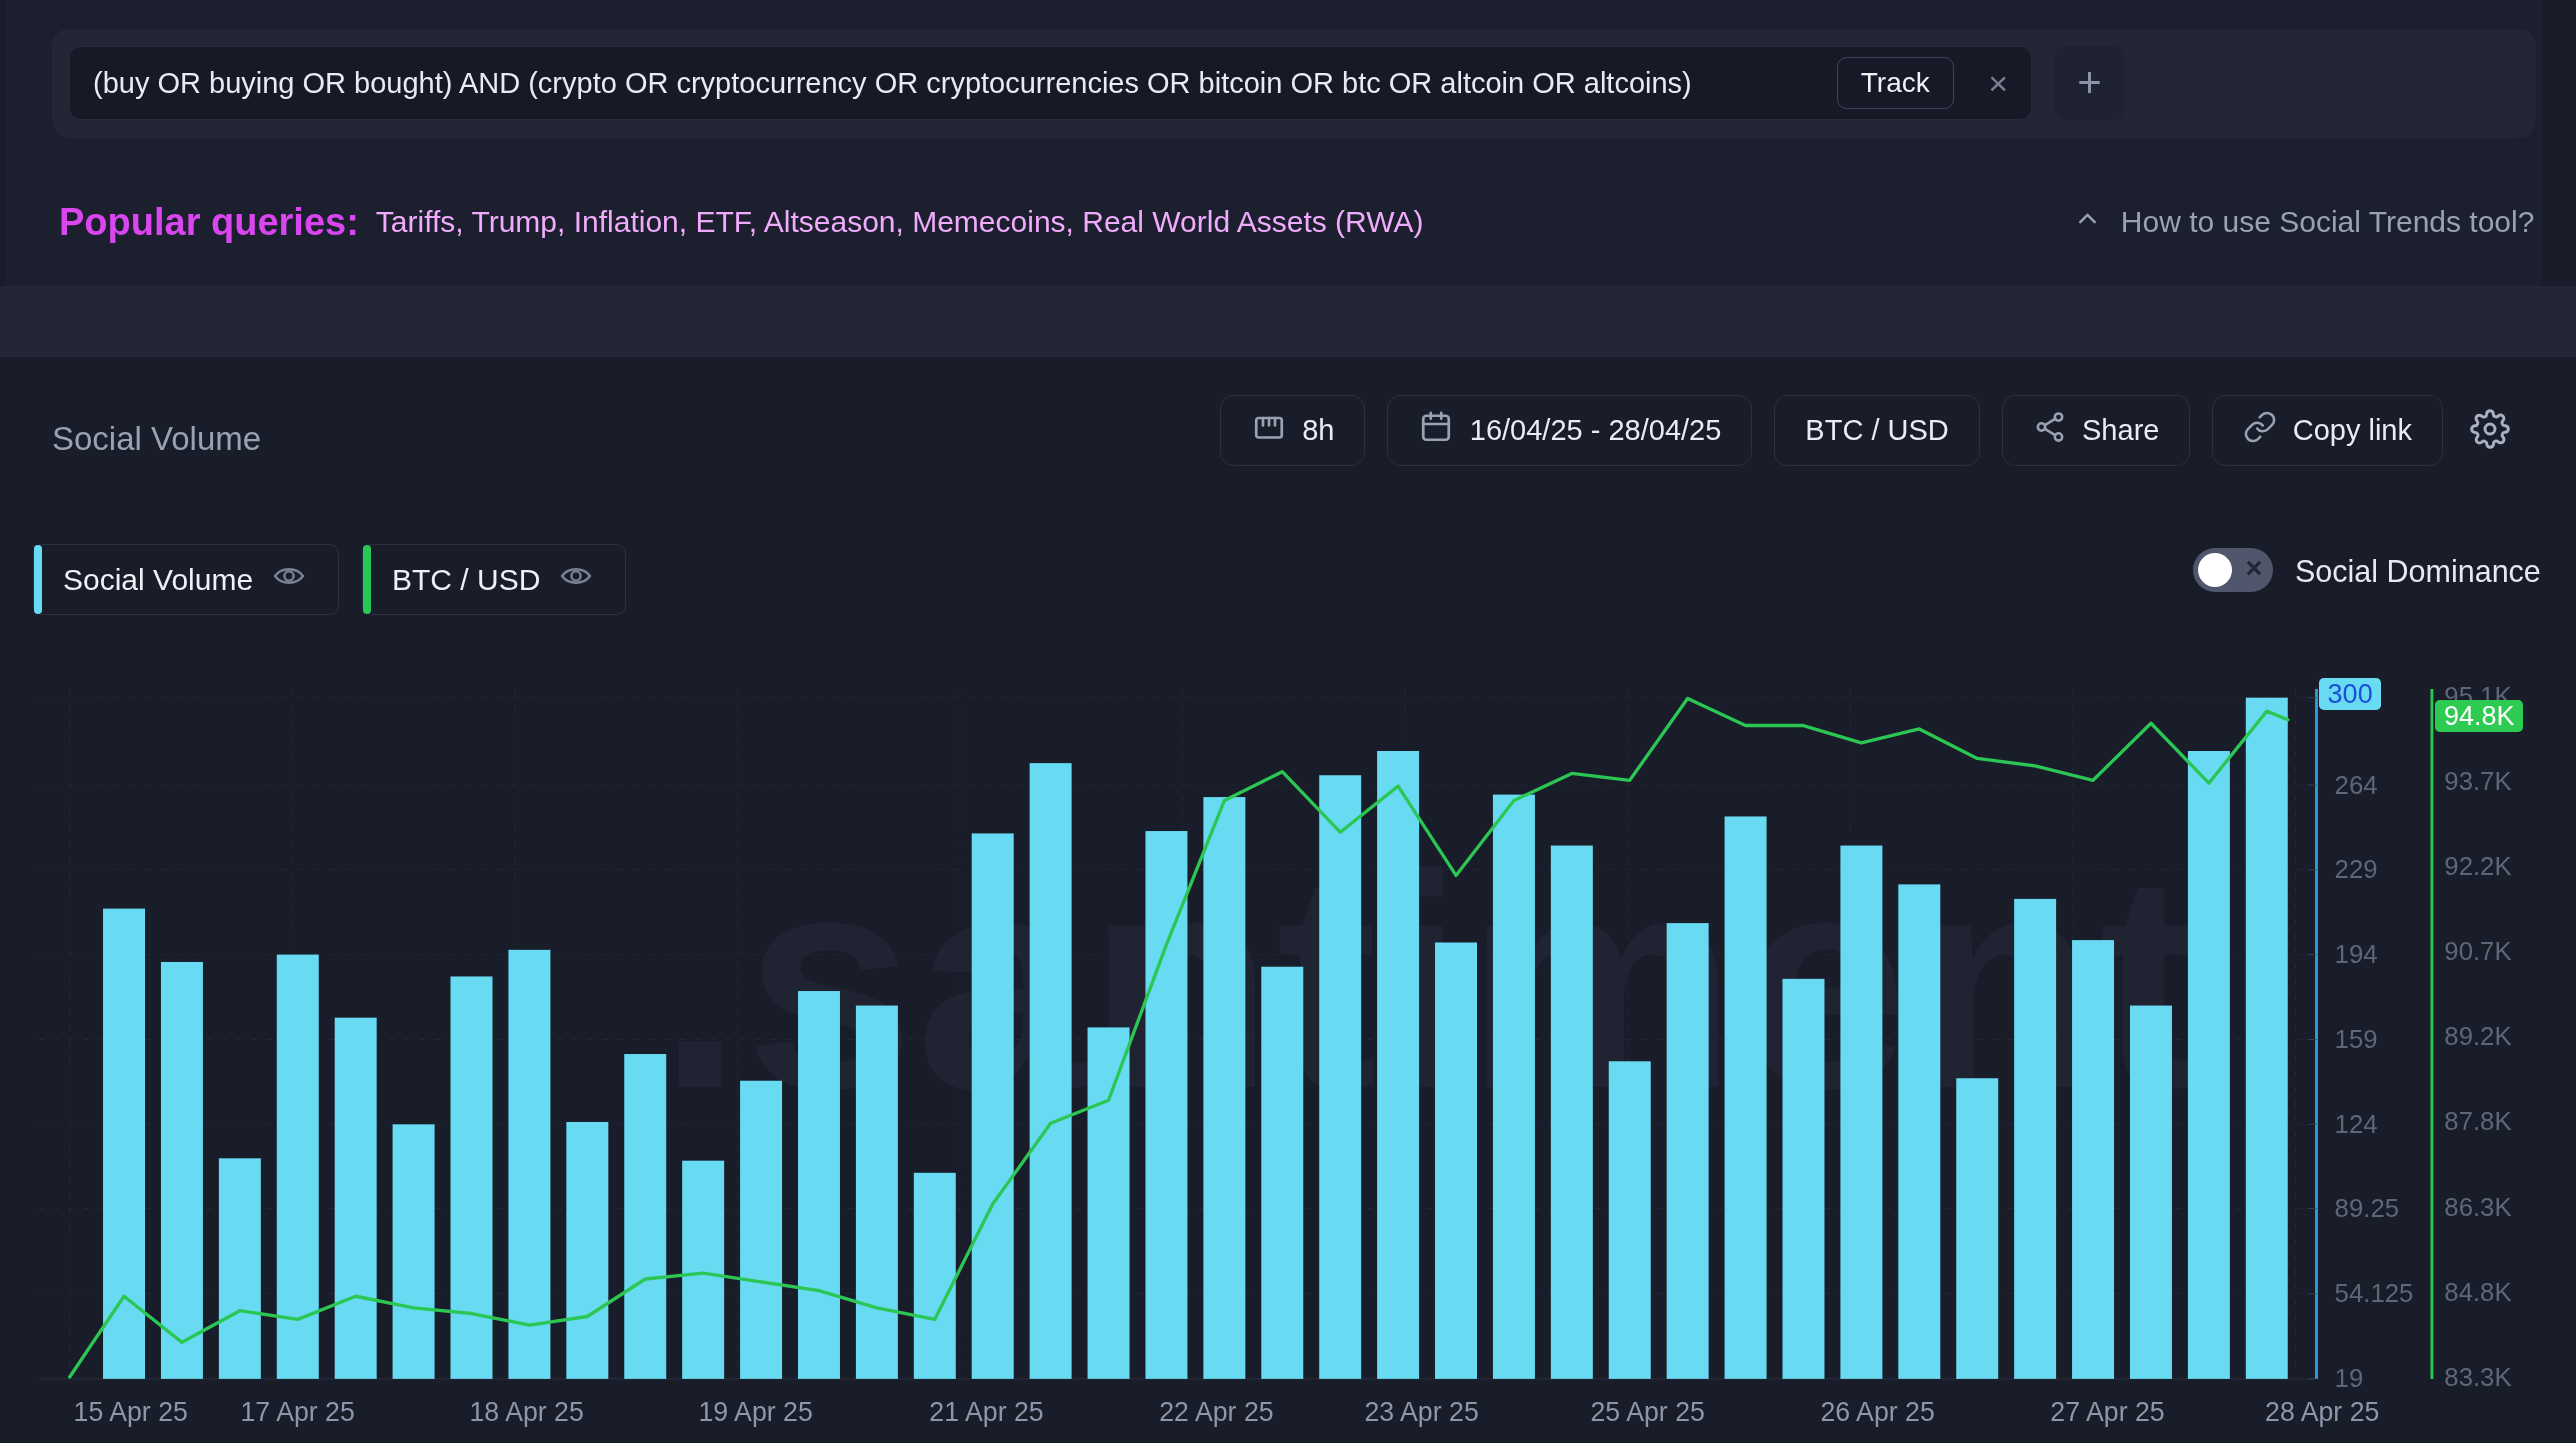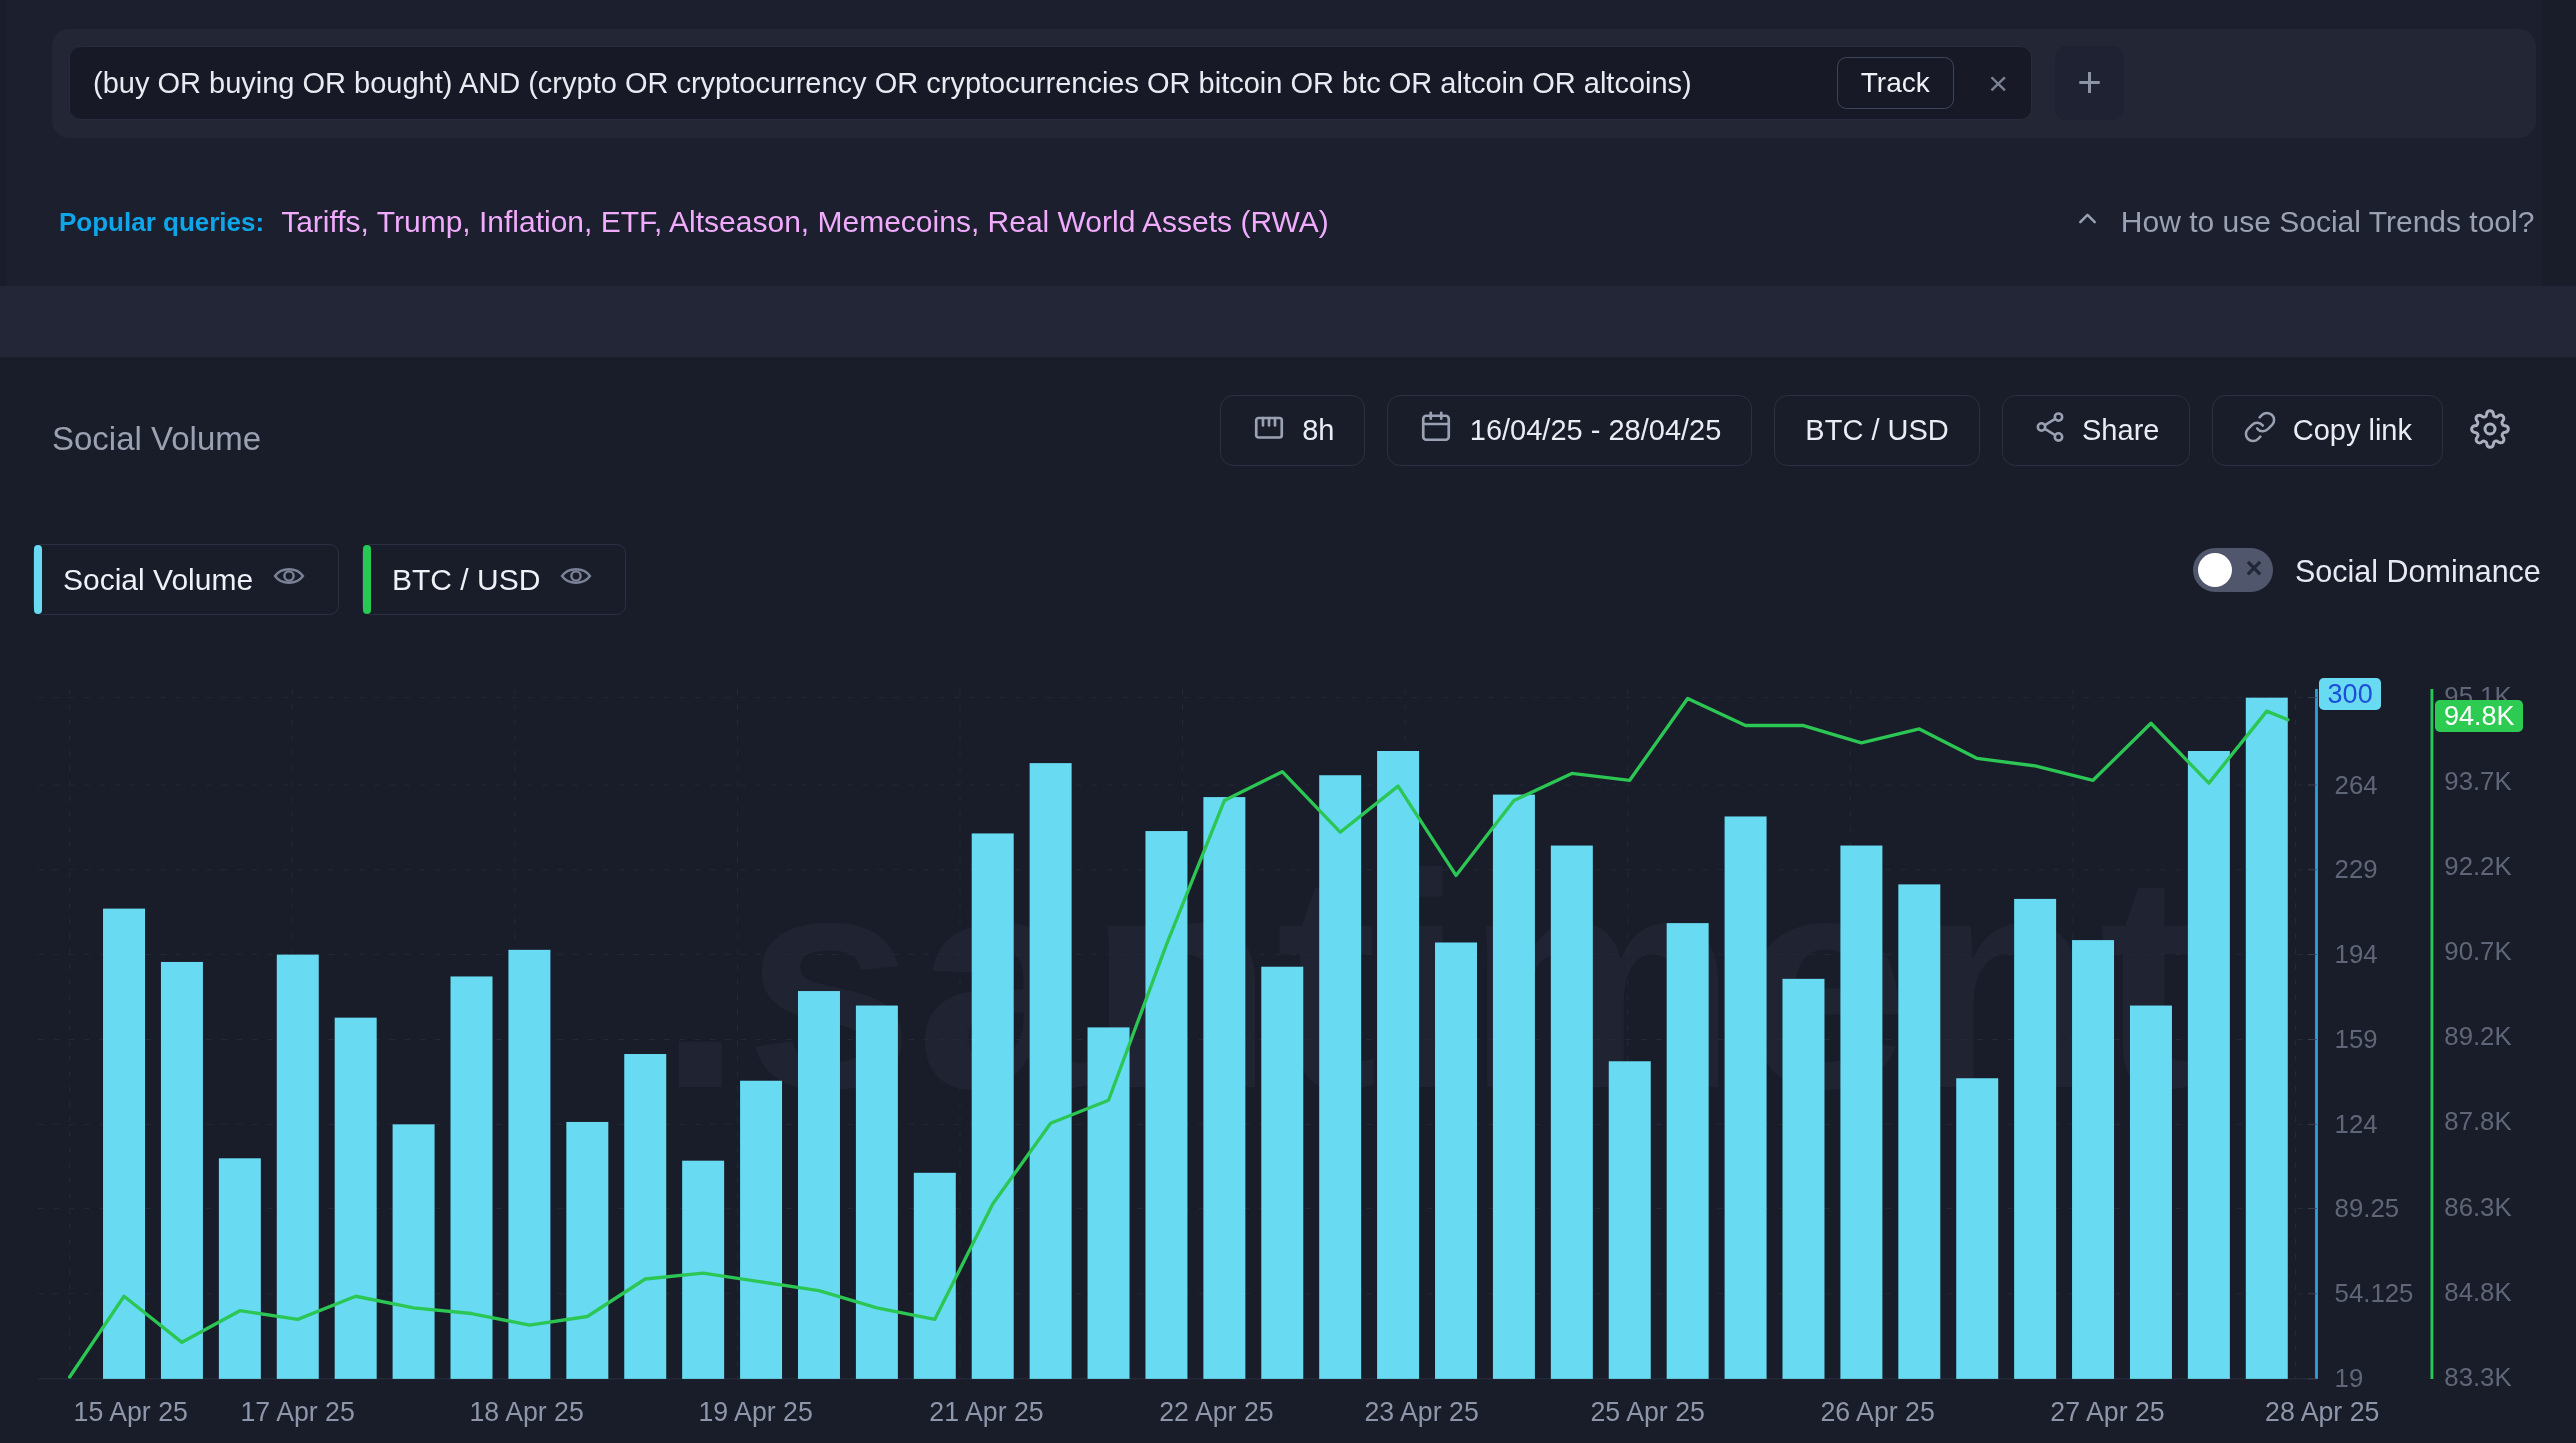--- a/index.html
+++ b/index.html
@@ -16,21 +16,21 @@
                border:1px solid #272c3e;border-radius:11.4px;display:flex;align-items:center;
                padding:0 13.4px 0 23px;box-sizing:border-box;}
   .query-text{flex:1;font-size:29px;color:#e8ebf2;white-space:nowrap;overflow:hidden;}
   .track-btn{border:1.4px solid #3f4559;border-radius:9.5px;padding:8.6px 23px;font-size:28px;color:#eef1f6;
              margin:0 25px 0 17px;cursor:pointer;text-align:right;}
   .query-x{font-size:34px;color:#7a8194;line-height:1;padding:0 9.5px;cursor:pointer;}
   .add-btn{position:absolute;left:2003px;top:17px;width:69px;height:74px;background:#1e2232;border-radius:11.4px;
            display:flex;align-items:center;justify-content:center;font-size:42px;color:#8b93a7;font-weight:300;cursor:pointer;}
 
   .popular-row{position:absolute;left:53px;top:196px;height:52px;display:flex;align-items:center;gap:17px;}
-  .popular-label{font-size:26px;font-weight:700;color:#0ea5e9;}
+  .popular-label{font-size:38px;font-weight:700;color:#d946ef;}
   .popular-items{font-size:30px;color:#f0abfc;}
   .help-link{position:absolute;right:7.6px;top:196px;height:52px;display:flex;align-items:center;gap:19px;
              font-size:30px;color:#9aa1b2;cursor:pointer;}
 
   
   .page-title{position:absolute;left:52px;top:420px;font-size:33px;color:#99a1b3;}
   .toolbar{position:absolute;right:61px;top:394px;height:73px;display:flex;align-items:center;gap:22px;}
   .tool-btn{height:71px;border:1.4px solid #2b3043;border-radius:13.4px;display:flex;align-items:center;gap:15.3px;
             padding:0 30px;font-size:29px;color:#e9ecf2;box-sizing:border-box;cursor:pointer;background:transparent;}
   .tool-btn svg{stroke:#99a1b3;}

